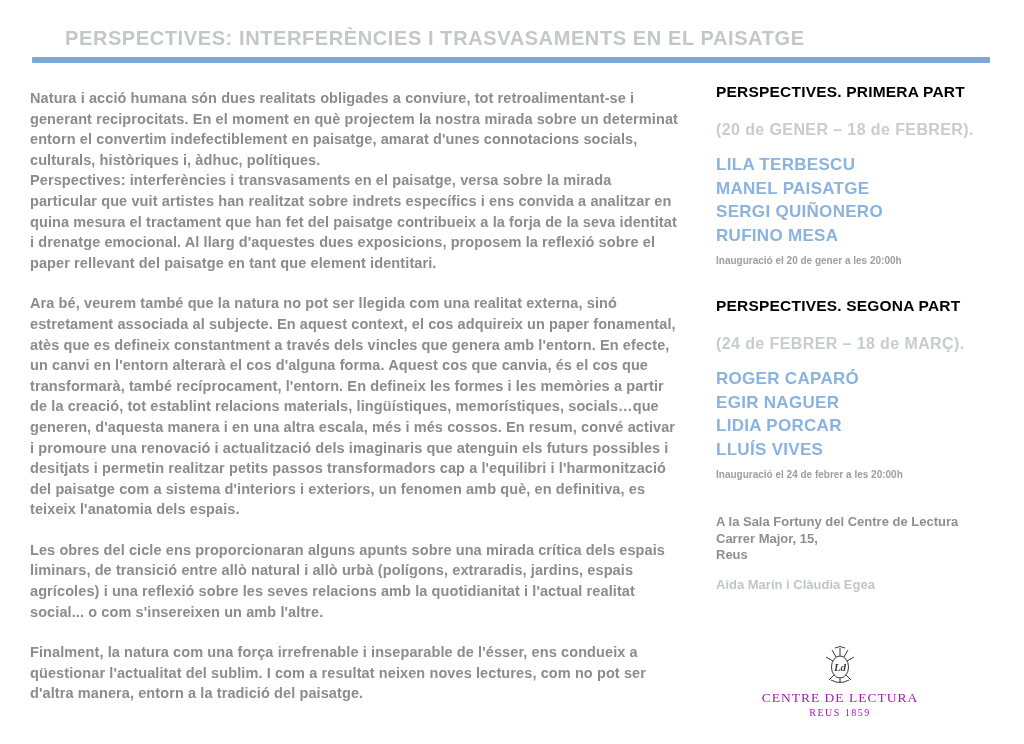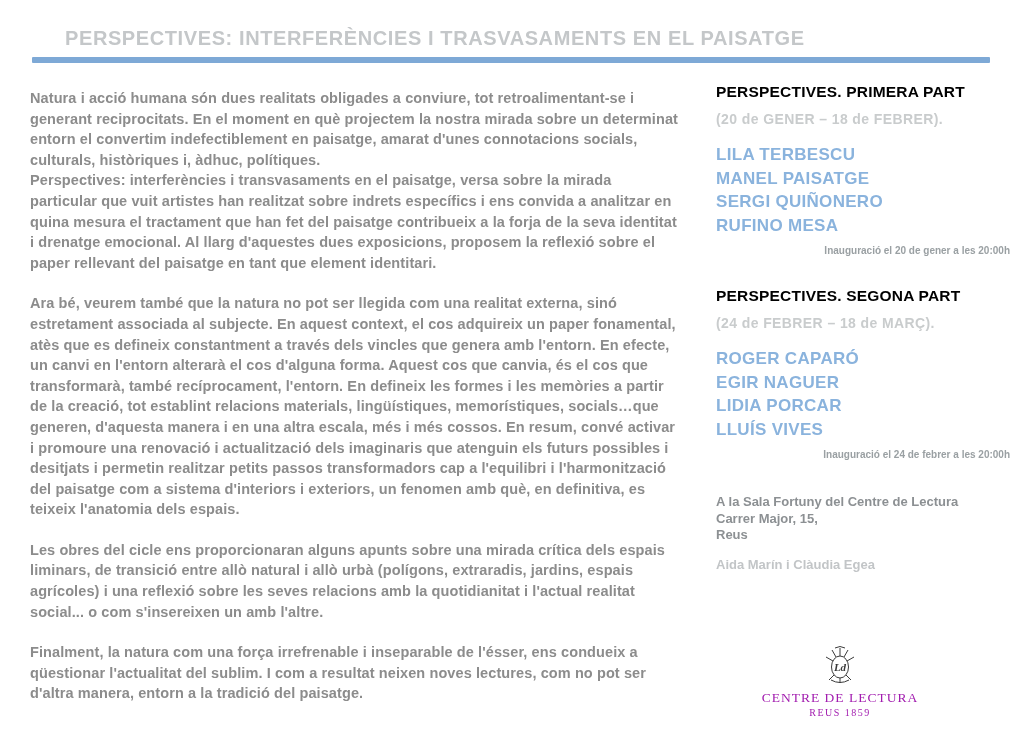--- a/index.html
+++ b/index.html
@@ -39,33 +39,33 @@
 
   .sidebar {
     position:absolute; left:716px; top:82px; width:294px;
   }
   .sec-heading {
     font-size:15.5px; font-weight:bold;
     color:#000000; letter-spacing:0.2px;
     margin:0; line-height:19px;
   }
   .sec-dates {
-    font-size:14px; font-weight:bold;
+    font-size:16px; font-weight:bold;
     color:#c9cccd; letter-spacing:0.4px;
-    margin-top:10px; line-height:17px;
+    margin-top:20px; line-height:17px;
   }
   .artists { margin-top:15px; }
   .artist {
     font-size:17px; font-weight:bold;
     color:#8ab3dd; letter-spacing:0.3px;
     line-height:23.5px;
   }
   .opening {
     font-size:10px; font-weight:bold;
-    color:#9aa0a3; margin-top:8px;text-align:right;
+    color:#9aa0a3; margin-top:8px;
   }
   .section-2 { margin-top:30px; }
 
   .venue {
     margin-top:34px;
     font-size:13px; font-weight:bold;
     color:#8c9093; line-height:16.5px;
   }
   .credits {
     margin-top:13px;

